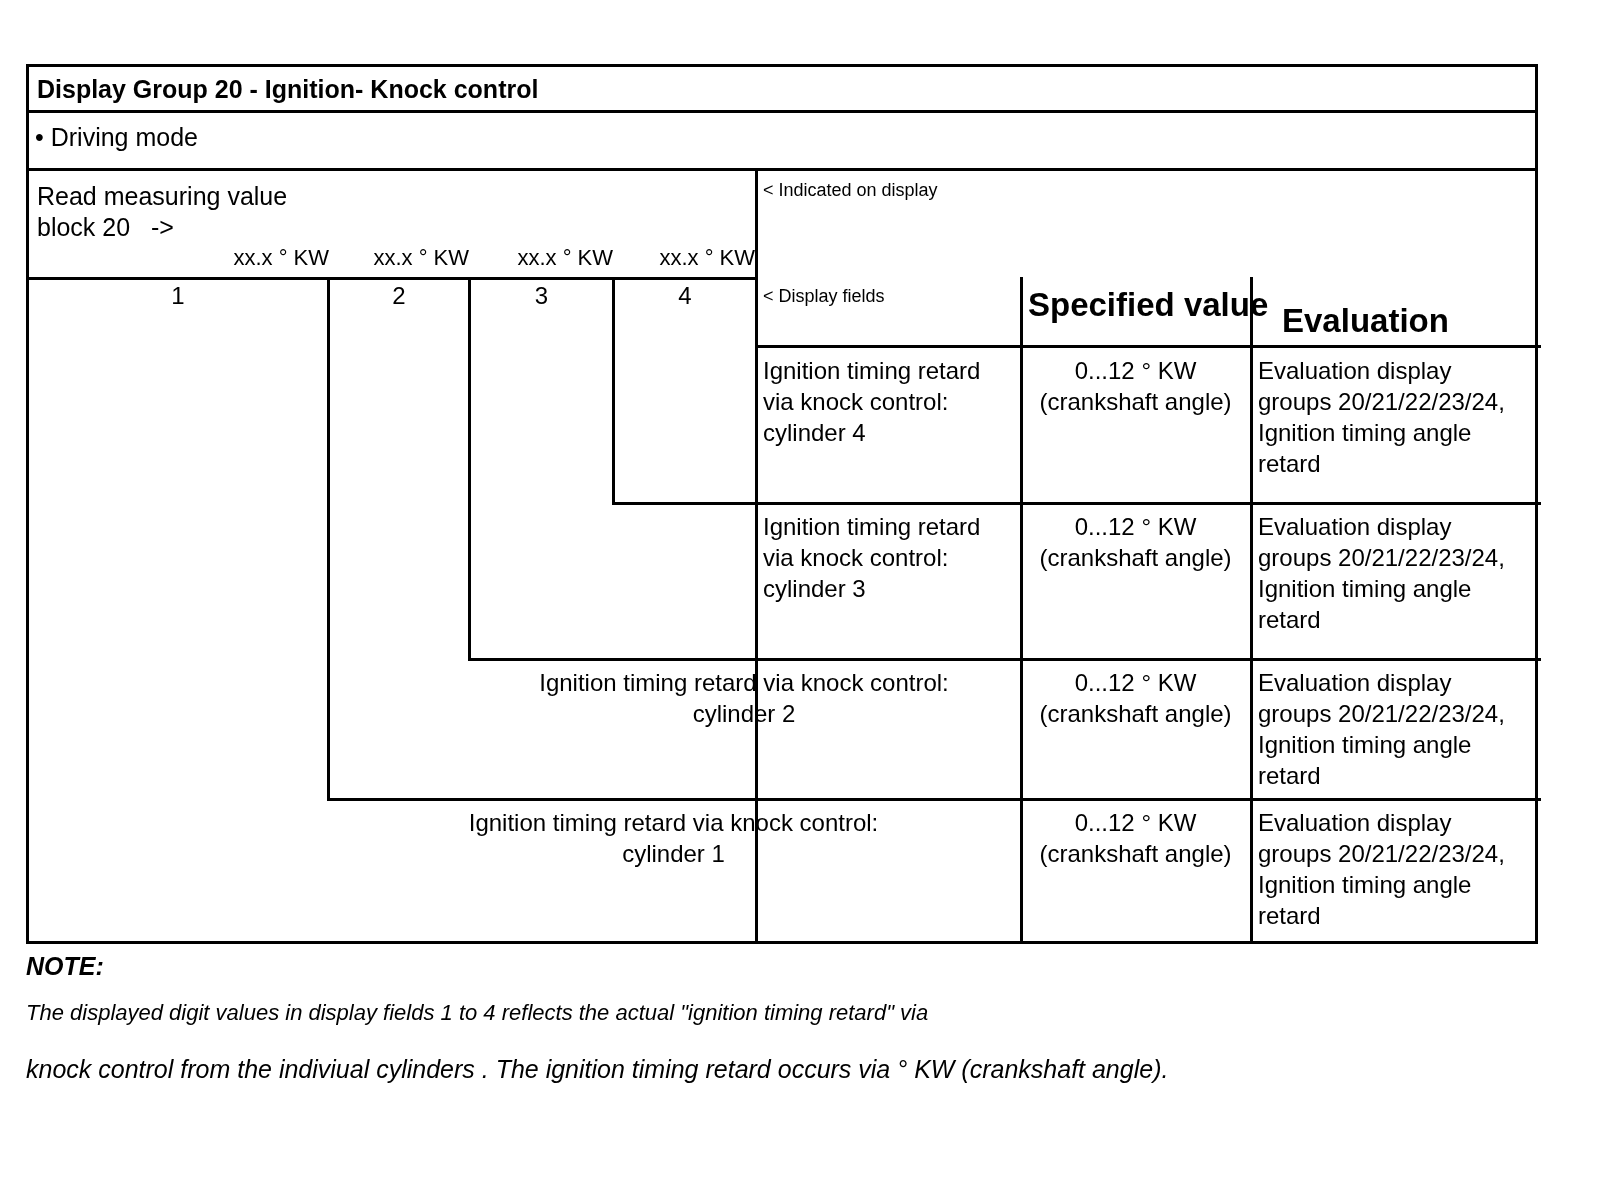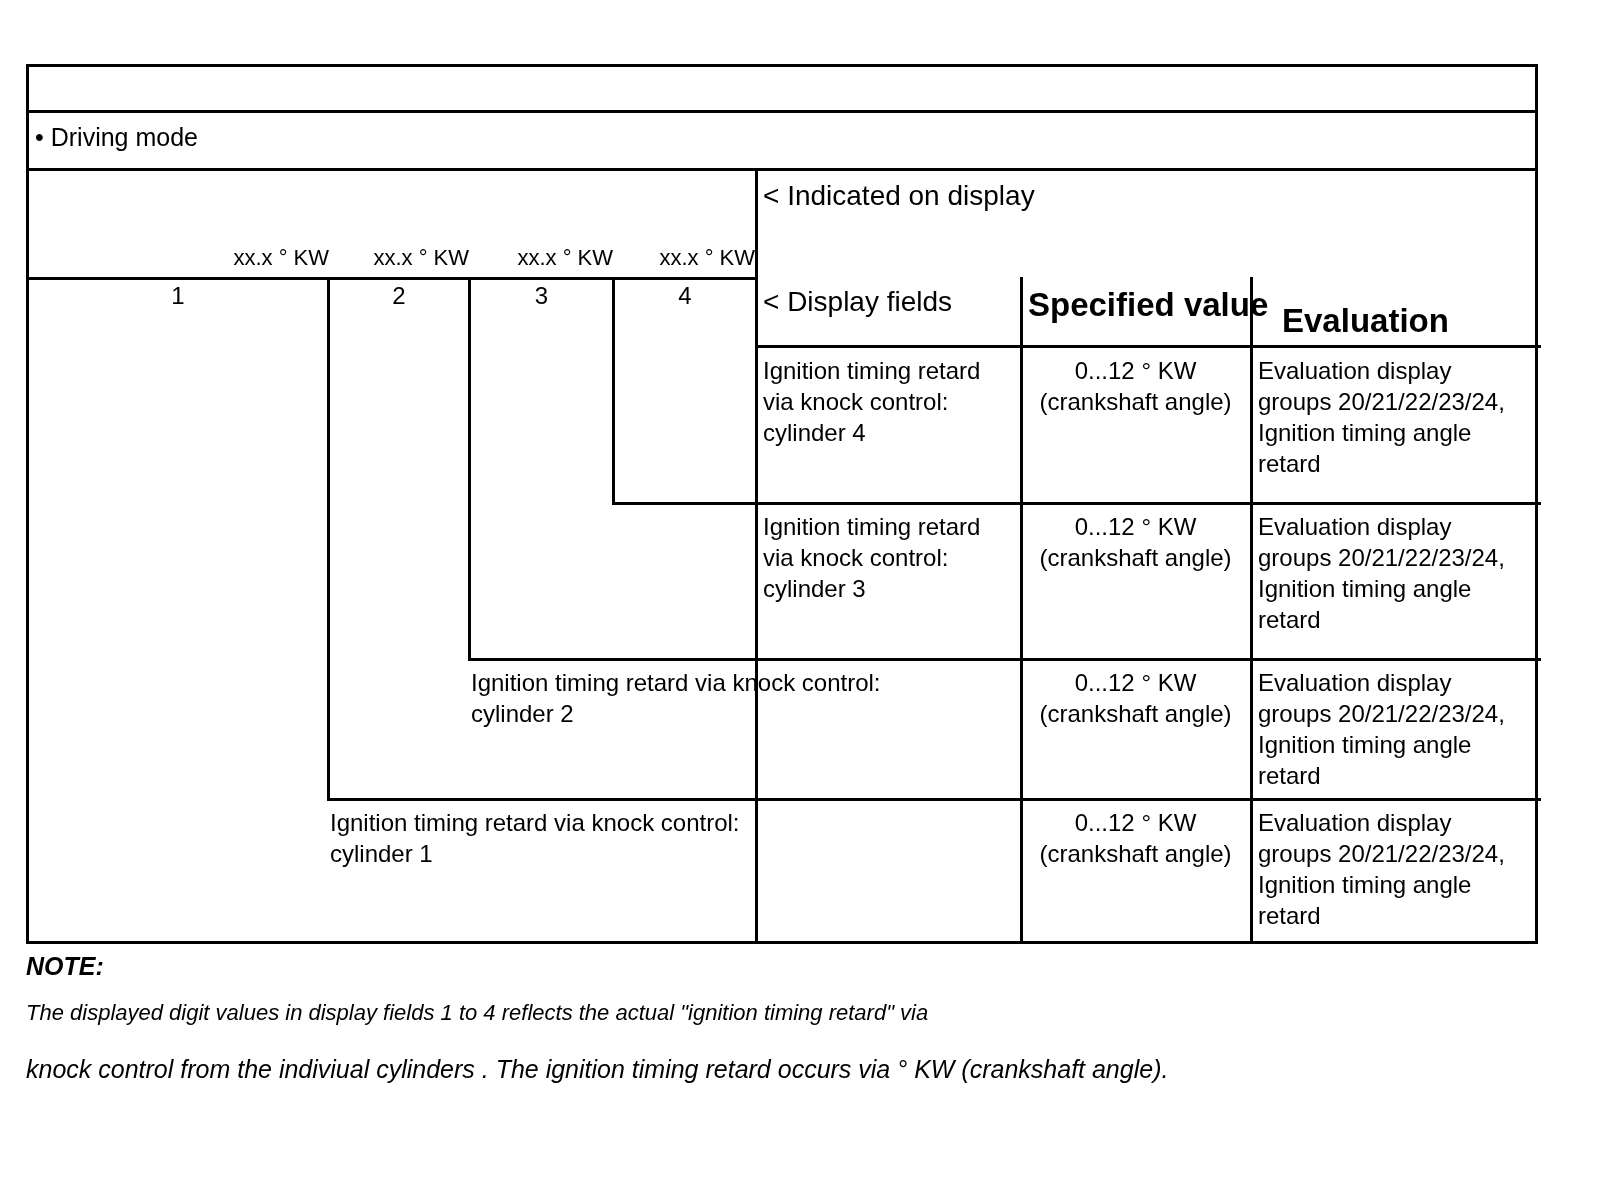--- a/index.html
+++ b/index.html
@@ -26,25 +26,25 @@
   }
   .drive{
     font-size:25px;left:6px;top:56px;
   }
   .readlbl{font-size:25px;left:8px;top:114px;line-height:31px;white-space:pre;}
 
   .kw{position:absolute;font-size:22px;top:178px;text-align:right;}
 
   .numlbl{position:absolute;font-size:24px;top:215px;text-align:center;}
 
-  .hdr{position:absolute;font-size:28px;}
+  .hdr{position:absolute;font-size:18px;}
   .hdrb{position:absolute;font-size:33px;font-weight:bold;}
 
   .fieldcell{position:absolute;font-size:24px;line-height:31px;}
-  .fieldcell.ctr{text-align:left;}
+  .fieldcell.ctr{text-align:center;}
   .speccell{position:absolute;font-size:24px;line-height:31px;text-align:center;}
   .evalcell{position:absolute;font-size:24px;line-height:31px;}
 
   .note-title{
     position:absolute;left:26px;top:952px;font-size:25px;
     font-weight:bold;font-style:italic;
   }
   .note-l1{position:absolute;left:26px;top:1000px;font-size:22px;font-style:italic;}
   .note-l2{position:absolute;left:26px;top:1055px;font-size:25px;font-style:italic;}
 </style>
@@ -67,21 +67,23 @@
 
   <div class="vl" style="left:726px;top:101px;height:775px;"></div>
 
   <div class="vl" style="left:298px;top:210px;height:524px;"></div>
   <div class="vl" style="left:439px;top:210px;height:384px;"></div>
   <div class="vl" style="left:583px;top:210px;height:228px;"></div>
 
   <div class="vl" style="left:991px;top:210px;height:666px;"></div>
   <div class="vl" style="left:1221px;top:210px;height:666px;"></div>
 
+  <div class="cell title">Display Group 20 - Ignition- Knock control</div>
   <div class="cell drive">• Driving mode</div>
+  <div class="cell readlbl"><span>Read measuring value</span><br><span>block 20   -&gt;</span></div>
 
   <div class="kw" style="left:70px;width:230px;">xx.x ° KW</div>
   <div class="kw" style="left:300px;width:140px;">xx.x ° KW</div>
   <div class="kw" style="left:440px;width:144px;">xx.x ° KW</div>
   <div class="kw" style="left:584px;width:142px;">xx.x ° KW</div>
 
   <div class="numlbl" style="left:0px;width:298px;">1</div>
   <div class="numlbl" style="left:301px;width:138px;">2</div>
   <div class="numlbl" style="left:442px;width:141px;">3</div>
   <div class="numlbl" style="left:586px;width:140px;">4</div>

